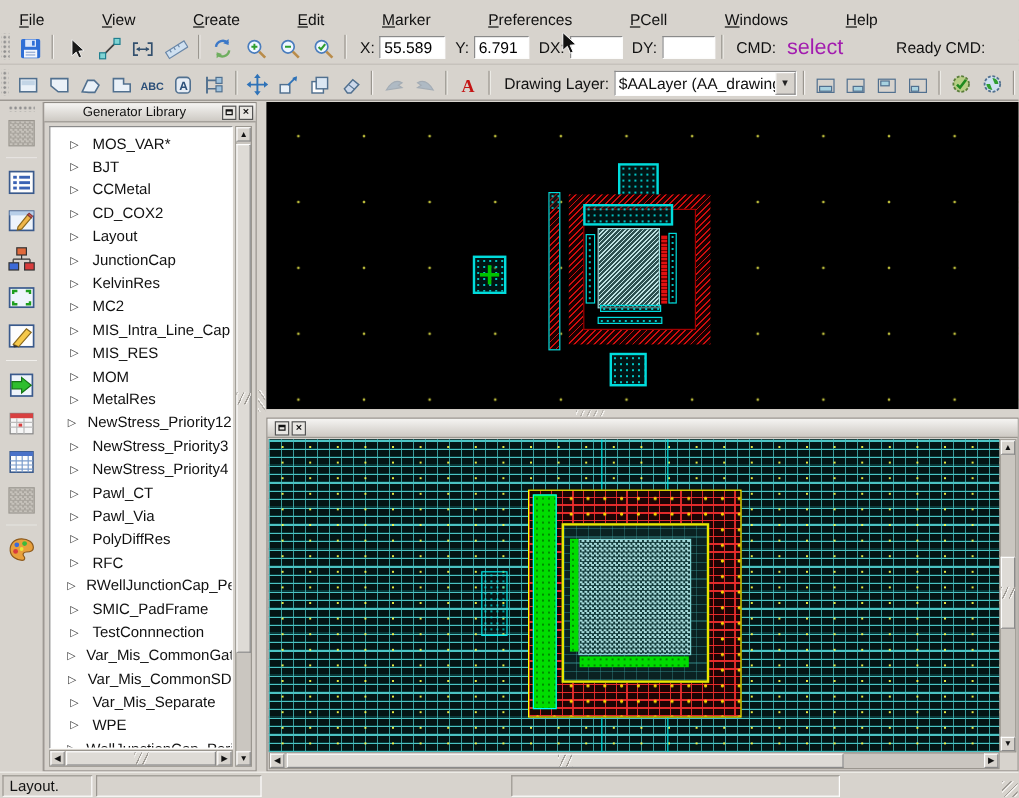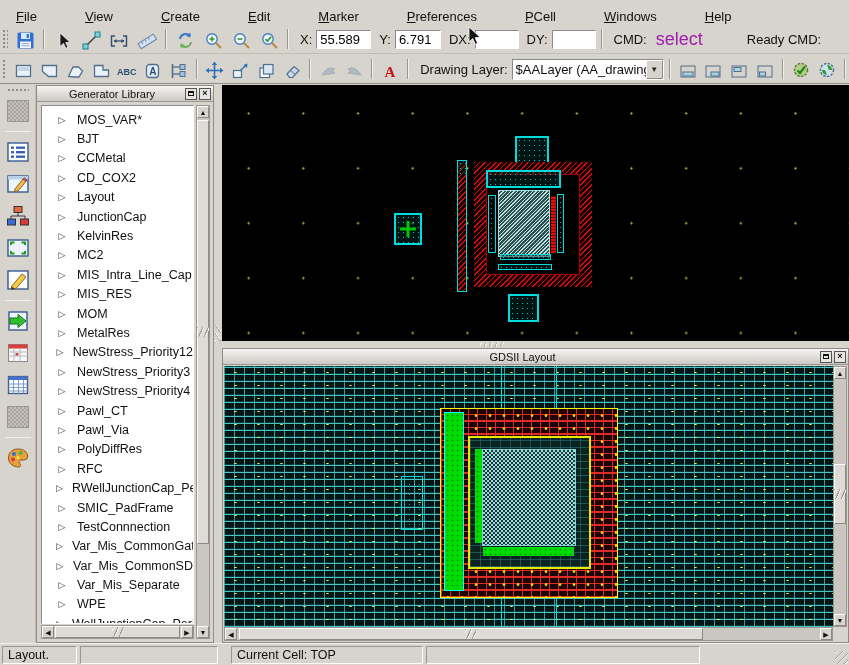--- a/index.html
+++ b/index.html
@@ -618,21 +618,20 @@
     <div class="shape cyan-dots" style="left:278px;top:169px;width:51px;height:6px;border:1px solid #00dcdc;"></div>
     <div class="shape cyan-dots" style="left:276px;top:179px;width:54px;height:6px;border:1px solid #00dcdc;"></div>
   </div>
 
   <div class="hsplit">
       <div class="splitgrip-h"></div>
     </div>
 
   <div class="gds-win">
     <div class="panel-title">
-      <span class="t">GDSII Layout</span>
       <span class="wbtn">
           <span class="restore-glyph"></span>
         </span>
       <span class="wbtn">
           <span>×</span>
         </span>
     </div>
     <div class="gds-canvas">
 
       <div class="shape" style="left:277px;top:0;width:56px;height:100%;border-left:1px solid #00e0e0;border-right:1px solid #00e0e0;"></div>
@@ -663,21 +662,20 @@
       <div class="sb-thumb" style="left:14px;width:464px;top:0;height:12px;">
           <span class="grip"></span>
         </div>
       <div class="sb-btn" style="right:0;top:0;">▶</div>
     </div>
   </div>
 
   <div class="statusbar">
     <div class="status-panel" style="left:2px;width:75px;">Layout.</div>
     <div class="status-panel" style="left:80px;width:138px;"></div>
-    <div class="status-panel" style="left:231px;width:192px;">Current Cell: TOP</div>
     <div class="status-panel" style="left:426px;width:274px;"></div>
     <div class="resize-grip"></div>
   </div>
 
   <svg class="cursor" width="13" height="20">
     <path d="M1 0 L1 15 L4.8 11.6 L7.3 17.3 L9.6 16.2 L7.1 10.7 L12 10.2 Z" fill="#111" stroke="#fff" stroke-width="0.8"></path>
   </svg>
 
 </div>
 

